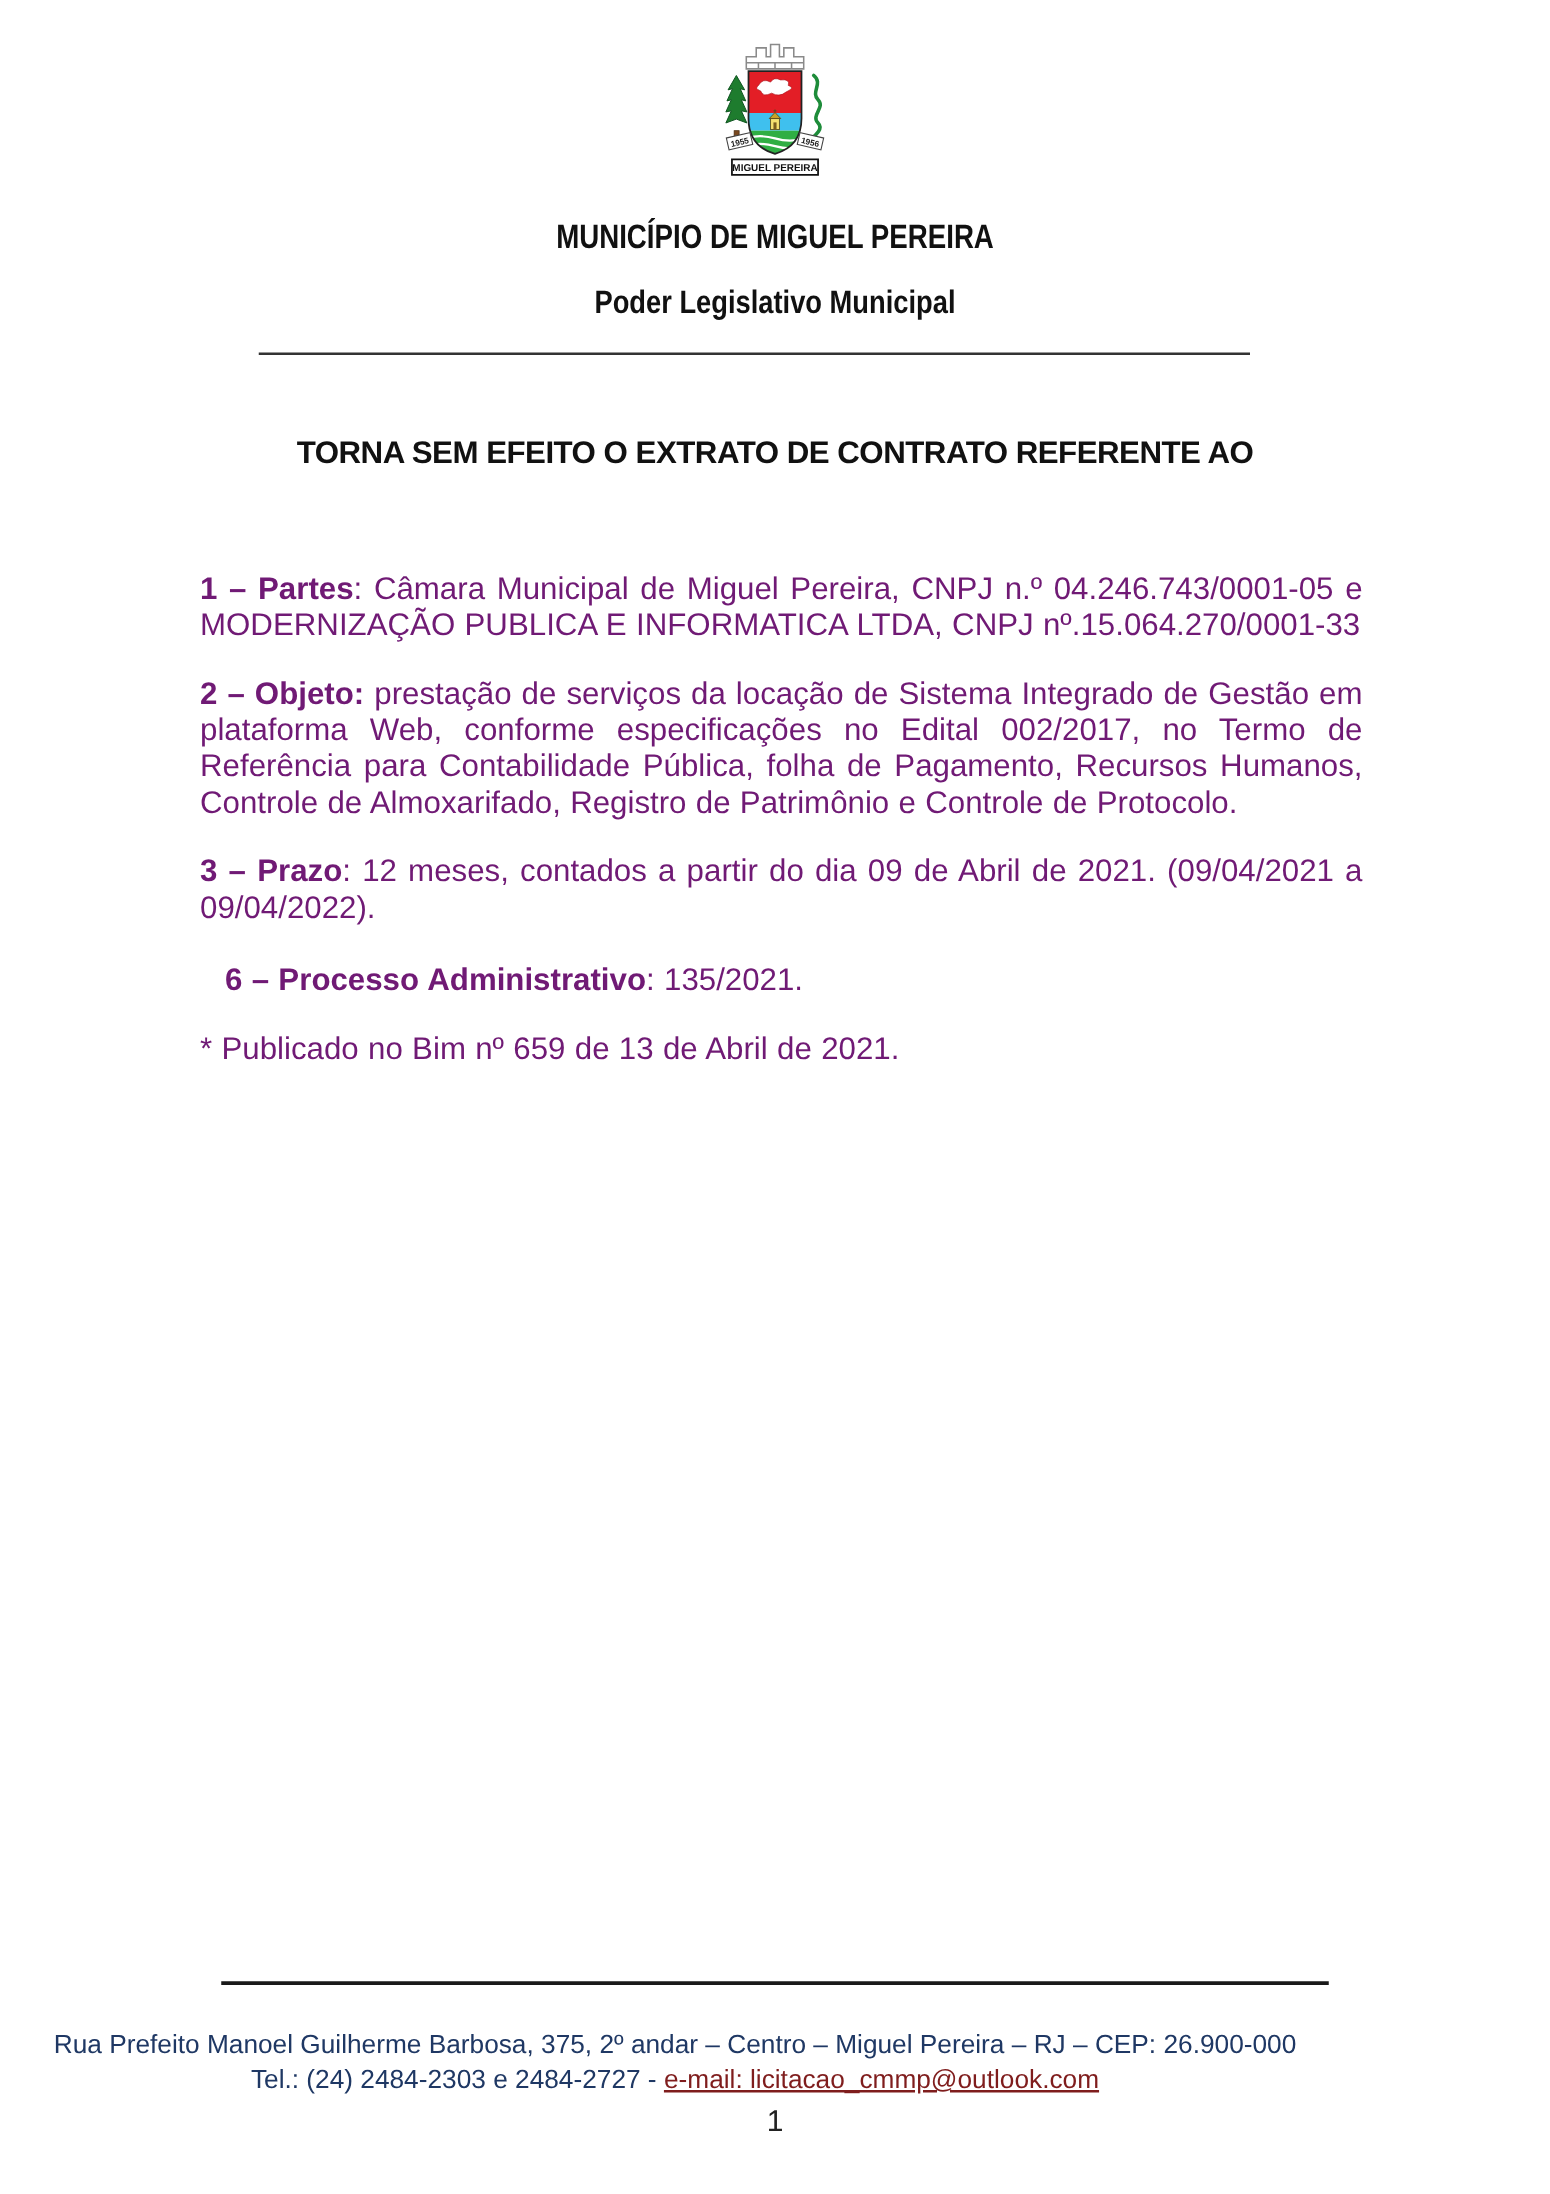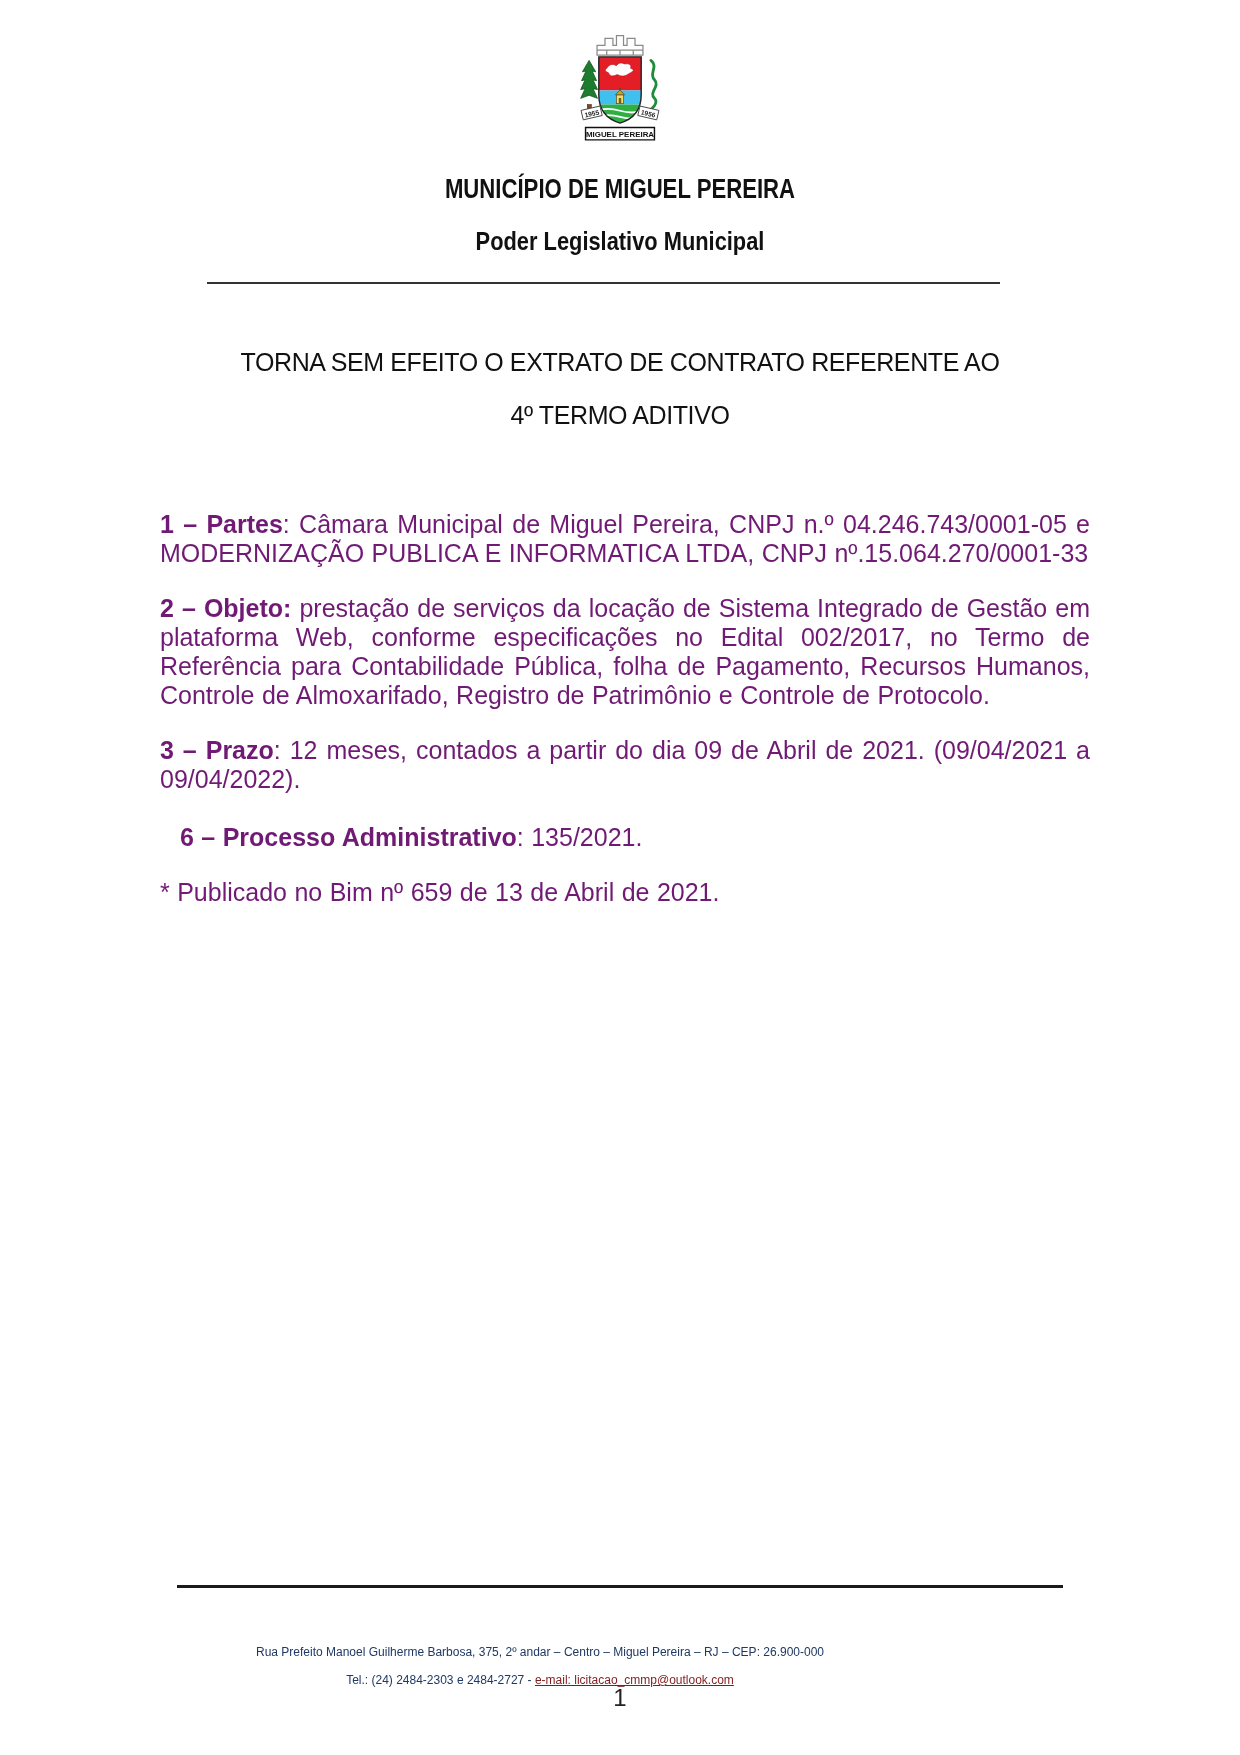--- a/index.html
+++ b/index.html
@@ -41,21 +41,21 @@
   .hdr-rule {
     margin: 26px 0 0 207px;
     width: 793px;
     height: 0;
     border-top: 2px solid #333;
   }
   .doc-title {
     margin-top: 64px;
     text-align: center;
     font-size: 25px;
-    font-weight: 400;
+    font-weight: 700;
     letter-spacing: -0.4px;
     line-height: 29px;
     color: #111;
   }
   .doc-title.t2 { margin-top: 24px; }
   .sections {
     margin: 80px 150px 0 160px;
   }
   .para {
     font-size: 25px;
@@ -73,24 +73,23 @@
     width: 886px;
     height: 3px;
     background: #1a1a1a;
   }
   .footer {
     position: absolute;
     left: 0;
     top: 1622px;
     width: 1080px;
     text-align: center;
-    font-size: 12px;
+    font-size: 21px;
     line-height: 28px;
     color: #1f3864;
-    margin-top: 16px;
   }
   .footer .email {
     color: #7f1d1d;
     text-decoration: underline;
     cursor: pointer;
   }
   .page-number {
     position: absolute;
     left: 0;
     top: 1684px;
@@ -160,21 +159,20 @@
         <text x="60" y="122.6" font-size="9" font-weight="bold" text-anchor="middle" fill="#111">MIGUEL PEREIRA</text>
       </g>
     </svg>
   </div>
 
   <div class="hdr-title">MUNICÍPIO DE MIGUEL PEREIRA</div>
   <div class="hdr-sub">Poder Legislativo Municipal</div>
   <div class="hdr-rule"></div>
 
   <div class="doc-title">TORNA SEM EFEITO O EXTRATO DE CONTRATO REFERENTE AO</div>
-  <div class="doc-title t2">4º TERMO ADITIVO</div>
 
   <div class="sections">
       <p class="para"><span class="bold">1 – Partes</span><span>: Câmara Municipal de Miguel Pereira, CNPJ n.º 04.246.743/0001-05 e MODERNIZAÇÃO PUBLICA E INFORMATICA LTDA, CNPJ nº.15.064.270/0001-33</span></p>
       <p class="para"><span class="bold">2 – Objeto:</span><span> prestação de serviços da locação de Sistema Integrado de Gestão em plataforma Web, conforme especificações no Edital 002/2017, no Termo de Referência para Contabilidade Pública, folha de Pagamento, Recursos Humanos, Controle de Almoxarifado, Registro de Patrimônio e Controle de Protocolo.</span></p>
       <p class="para"><span class="bold">3 – Prazo</span><span>: 12 meses, contados a partir do dia 09 de Abril de 2021. (09/04/2021 a 09/04/2022).</span></p>
       <p class="para" style="margin-top: 29px; margin-left: 20px;"><span class="bold">6 – Processo Administrativo</span><span>: 135/2021.</span></p>
       <p class="para"><span>* Publicado no Bim nº 659 de 13 de Abril de 2021.</span></p>
     </div>
 
   <div class="footer-rule"></div>

